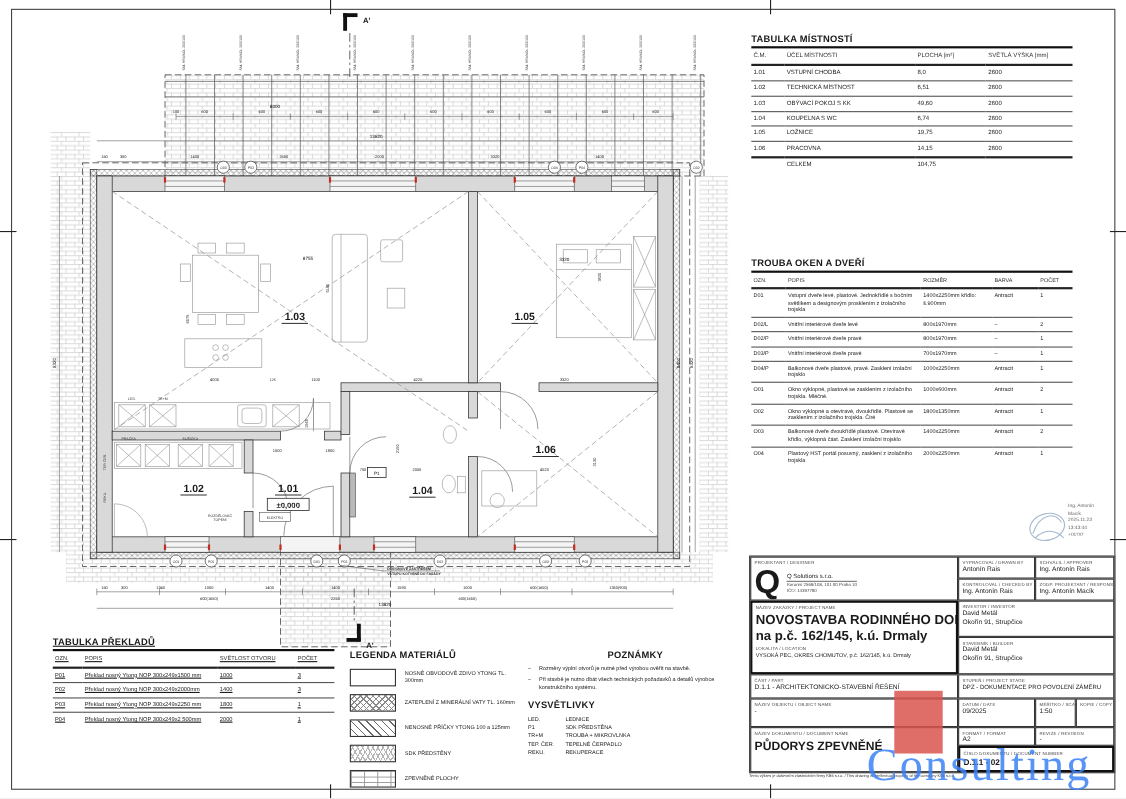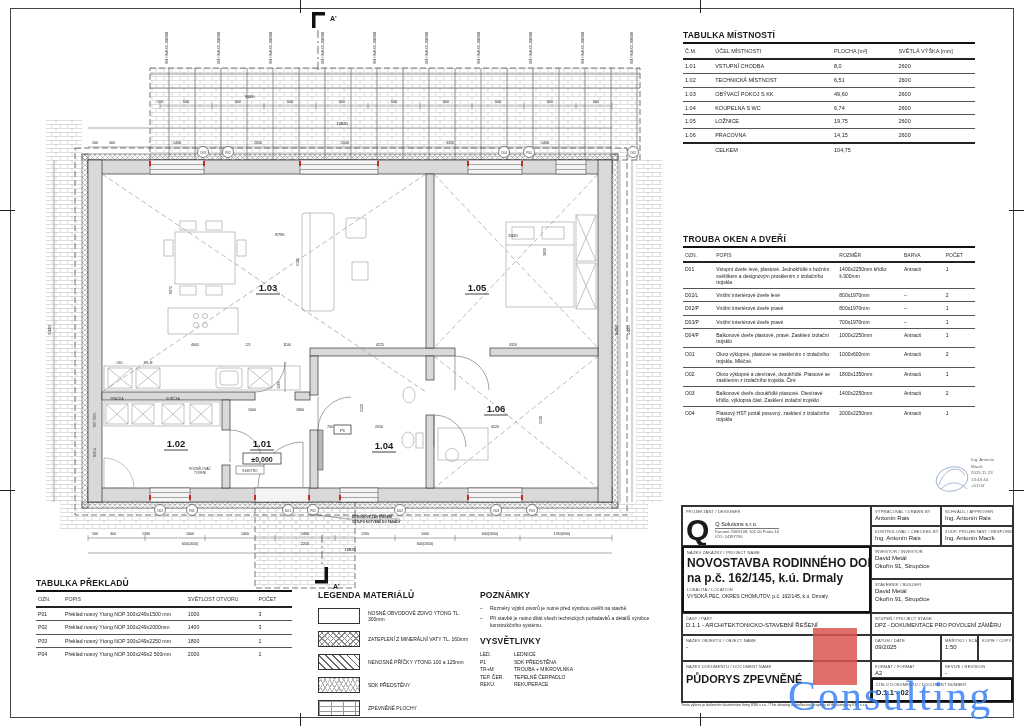--- a/index.html
+++ b/index.html
@@ -661,21 +661,21 @@
     <div class="cell" style="left:189px;top:172px;width:142px;height:24px;border:2px solid #111;">
       <div class="lab">ČÍSLO DOKUMENTU / DOCUMENT NUMBER</div>
       <div style="font-size:7.5px;font-weight:bold;">D.1.1 - 02</div>
     </div>
   </div>
   <div class="copyline">Tento výkres je duševním vlastnictvím firmy KB6 s.r.o. / This drawing is intellectual property of the company KB6 s.r.o.</div>
 
   <div class="wm-red"></div>
   <div class="wm-t2">Consulting</div>
 
-  <div class="abs" style="left:36px;top:578px;width:256px;">
+  <div class="abs" style="left:48px;top:578px;width:256px;text-decoration:underline;">
     <div class="paneltitle">TABULKA PŘEKLADŮ</div>
     <table class="tbl" style="font-size:5.2px;">
       <colgroup>
           <col style="width:26px">
           <col style="width:118px">
           <col style="width:68px">
           <col style="width:34px">
         </colgroup>
       <thead>
           <tr>
@@ -740,21 +740,21 @@
         </div>
 
         <div class="legrow">
           <span class="sw paved"></span>
           <span class="leglabel">ZPEVNĚNÉ PLOCHY</span>
         </div>
       </div>
   </div>
 
   <div class="abs" style="left:480px;top:590px;width:195px;">
-    <div class="paneltitle" style="border-bottom:none;margin-bottom:3px;">POZNÁMKY</div>
+    <div class="paneltitle" style="border-bottom:none;margin-bottom:3px;text-align:center;">POZNÁMKY</div>
     <div>
 
         <div class="noteitem">
           <span class="dash">–</span>
           <span>Rozměry výplní otvorů je nutné před výrobou ověřit na stavbě.</span>
         </div>
 
         <div class="noteitem">
           <span class="dash">–</span>
           <span>Při stavbě je nutno dbát všech technických požadavků a detailů výrobce konstrukčního systému.</span>

